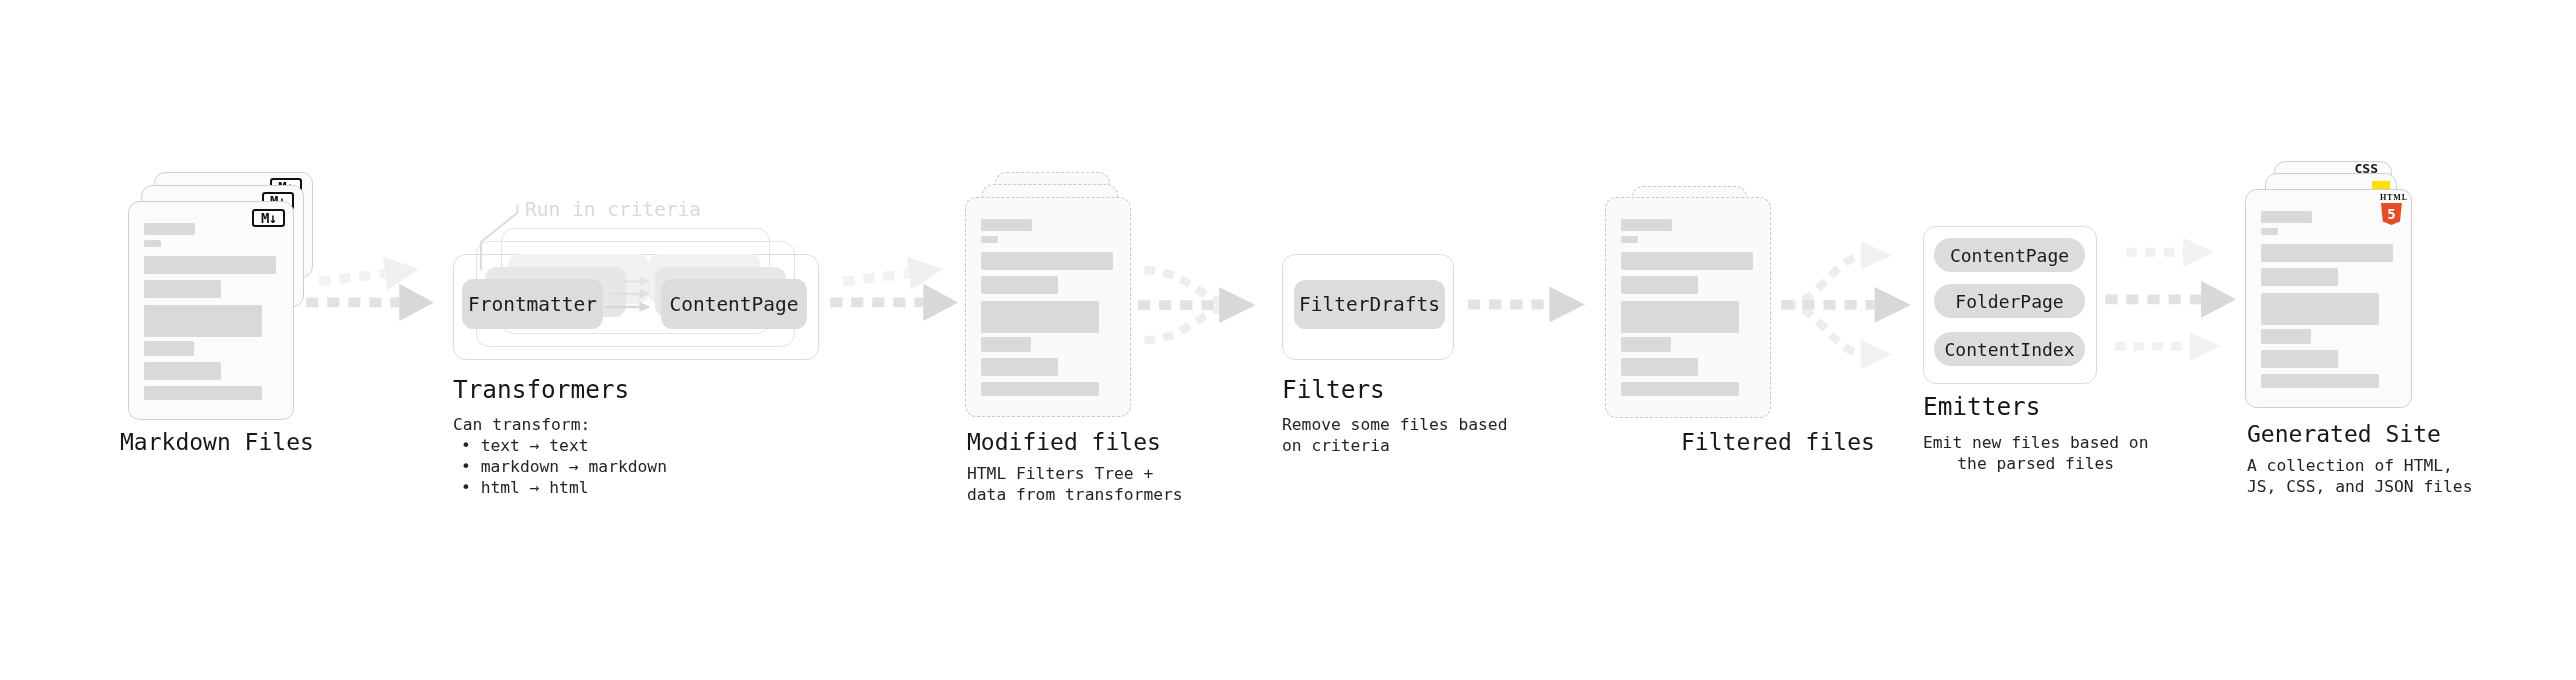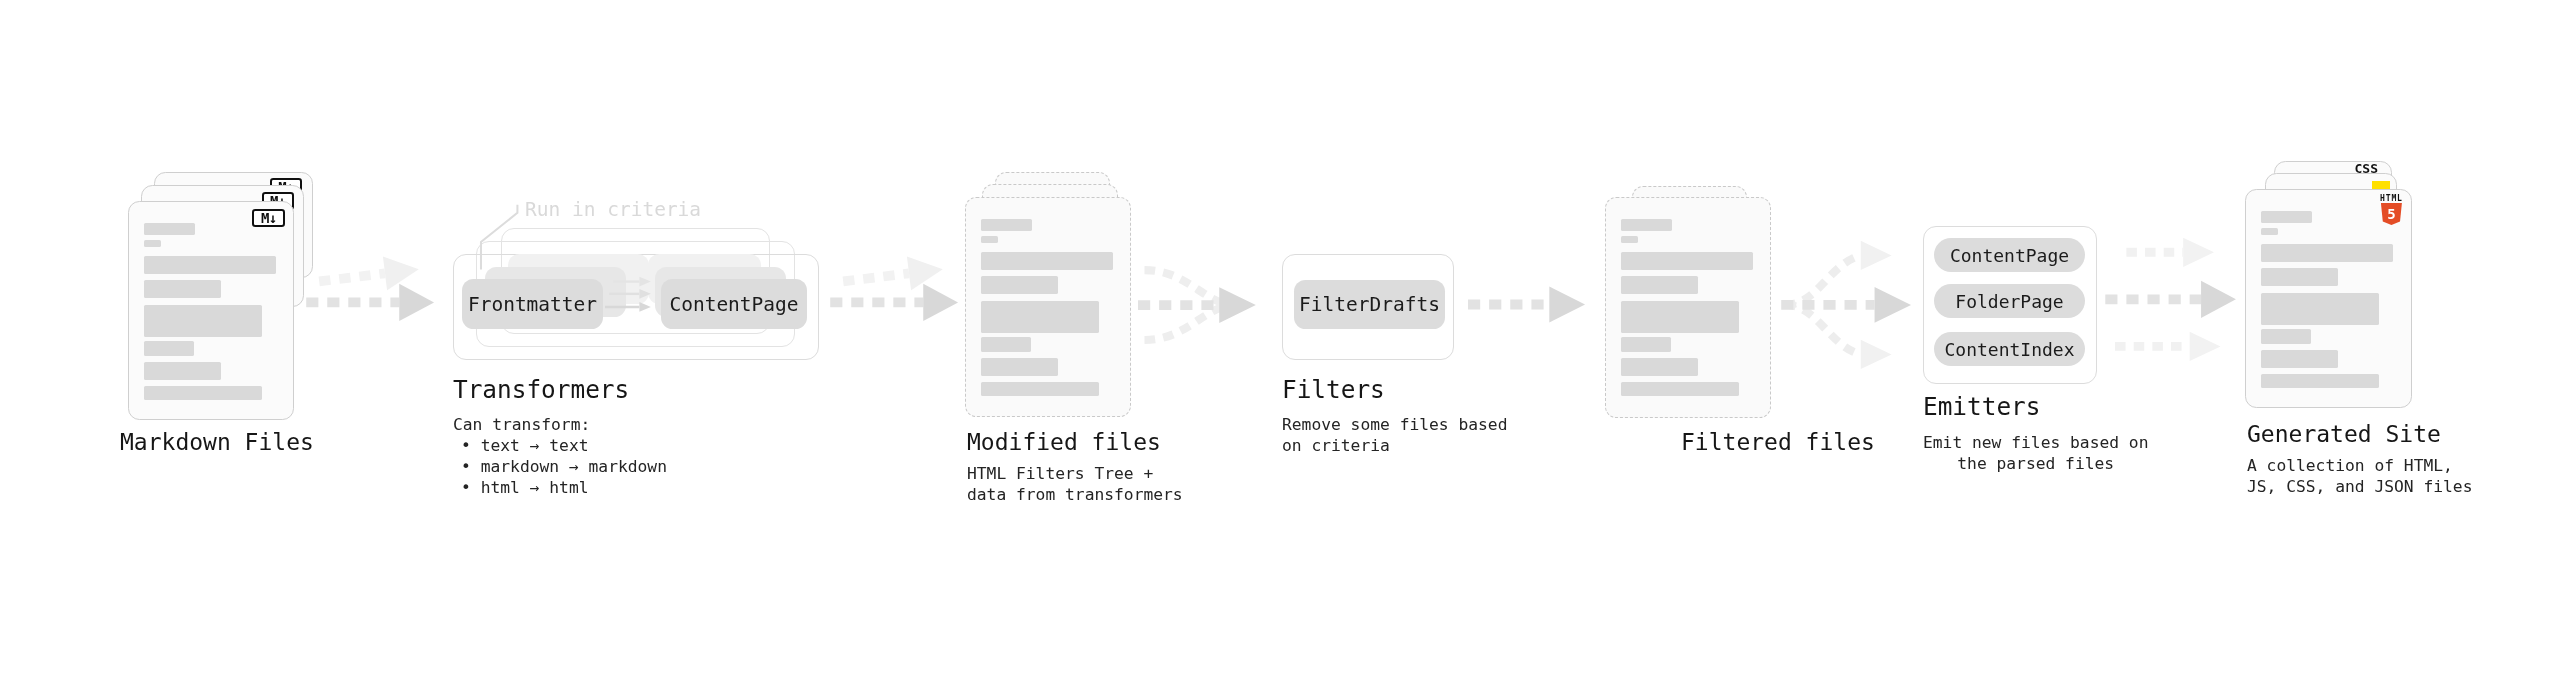--- a/index.html
+++ b/index.html
@@ -30,21 +30,21 @@
   .pill.ghost2{background:#f1f1f1;}
   .pill.small{font-size:18px;border-radius:17px;}
   
   .stage-label{position:absolute;font-size:23px;color:#161616;white-space:nowrap;}
   .stage-title{position:absolute;font-size:24.4px;color:#161616;white-space:nowrap;}
   .stage-sub{position:absolute;font-size:16.3px;color:#242424;line-height:21px;white-space:nowrap;}
   .note{position:absolute;font-size:19.5px;line-height:19.5px;color:#d9d9d9;white-space:nowrap;}
   .bullets div{margin-left:8.1px;}
   
   .html5-logo{position:absolute;top:4.1px;right:8.1px;width:23px;text-align:center;}
-  .html5-word{font-size:8.1px;font-weight:bold;color:#111;letter-spacing:0.8px;line-height:8.1px;}
+  .html5-word{font-size:8.1px;font-weight:bold;color:#111;letter-spacing:0.8px;line-height:8.1px;font-family:Liberation Serif, serif;}
   .html5-shield{width:21px;height:22px;margin:0.8px auto 0;background:#e44d26;
                 clip-path:polygon(0 0,100% 0,91% 84%,50% 100%,9% 84%);
                 display:flex;align-items:center;justify-content:center;}
   .html5-shield span{color:#ffffff;font-size:14px;font-weight:bold;line-height:14px;}
   .css-badge{position:absolute;top:3.3px;right:13px;text-align:center;}
   .css-badge span{font-size:13px;font-weight:bold;color:#111;line-height:7.3px;display:block;text-align:right;}
   .css-bar{width:16.3px;height:2.4px;background:#2962f1;margin-top:0.8px;}
   .js-badge{position:absolute;top:6.5px;right:5.7px;width:18.7px;height:9px;background:#ffe000;}
   svg{position:absolute;overflow:visible;}
 </style>

